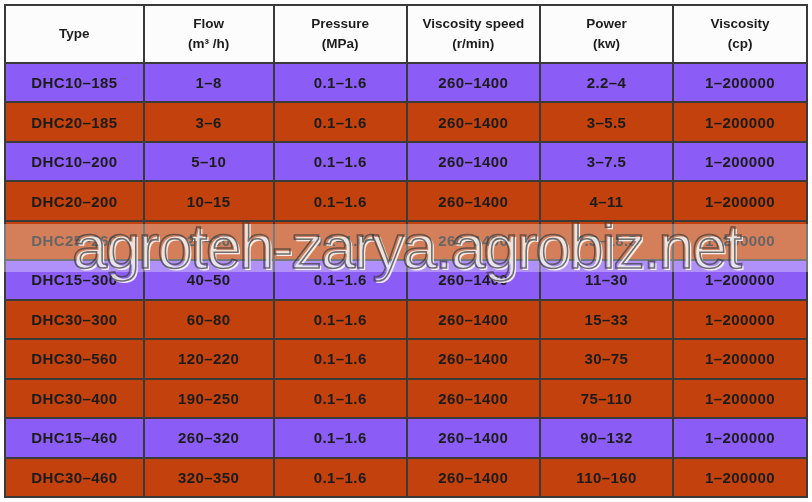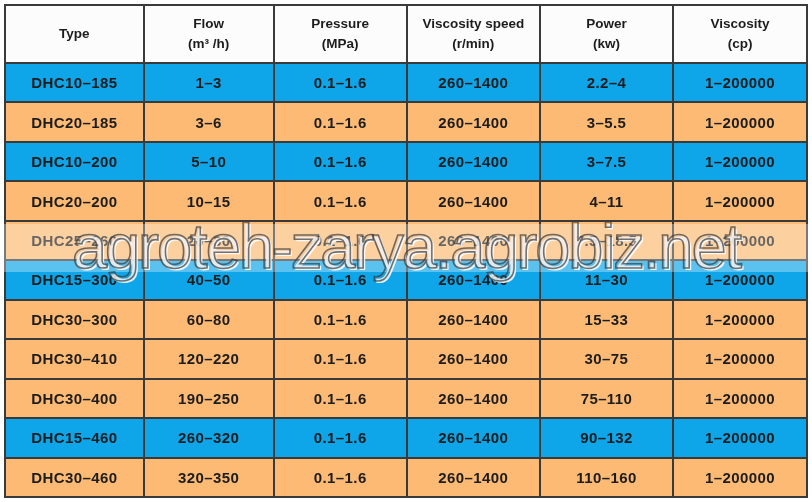--- a/index.html
+++ b/index.html
@@ -44,22 +44,22 @@
     background: #fcfcfc;
     font-weight: 600;
     font-size: 13.5px;
     line-height: 1.45;
   }
   table.spec td {
     font-size: 15px;
     font-weight: 700;
     letter-spacing: 0.4px;
   }
-  tr.row-odd td  { background: #0ea5e9; }
-  tr.row-even td { background: #fdba74; }
+  tr.row-odd td  { background: #8b5cf6; }
+  tr.row-even td { background: #c2410c; }
   .h-unit { font-weight: 600; }
 
   
   .wm-band {
     position: absolute;
     left: 0;
     top: 224px;
     width: 812px;
     height: 48px;
     background: rgba(255,255,255,0.32);
@@ -129,21 +129,21 @@
             </th>
             <th>
               <div class="h-label">Viscosity</div>
               <div class="h-unit">(cp)</div>
             </th>
           </tr>
       </thead>
       <tbody>
           <tr class="row-odd">
             <td>DHC10–185</td>
-            <td>1–3</td>
+            <td>1–8</td>
             <td>0.1–1.6</td>
             <td>260–1400</td>
             <td>2.2–4</td>
             <td>1–200000</td>
           </tr>
           <tr class="row-even">
             <td>DHC20–185</td>
             <td>3–6</td>
             <td>0.1–1.6</td>
             <td>260–1400</td>
@@ -184,21 +184,21 @@
           </tr>
           <tr class="row-even">
             <td>DHC30–300</td>
             <td>60–80</td>
             <td>0.1–1.6</td>
             <td>260–1400</td>
             <td>15–33</td>
             <td>1–200000</td>
           </tr>
           <tr class="row-even">
-            <td>DHC30–410</td>
+            <td>DHC30–560</td>
             <td>120–220</td>
             <td>0.1–1.6</td>
             <td>260–1400</td>
             <td>30–75</td>
             <td>1–200000</td>
           </tr>
           <tr class="row-even">
             <td>DHC30–400</td>
             <td>190–250</td>
             <td>0.1–1.6</td>

